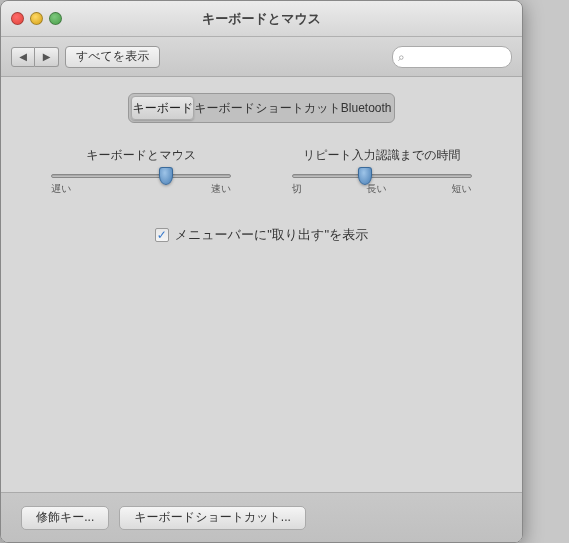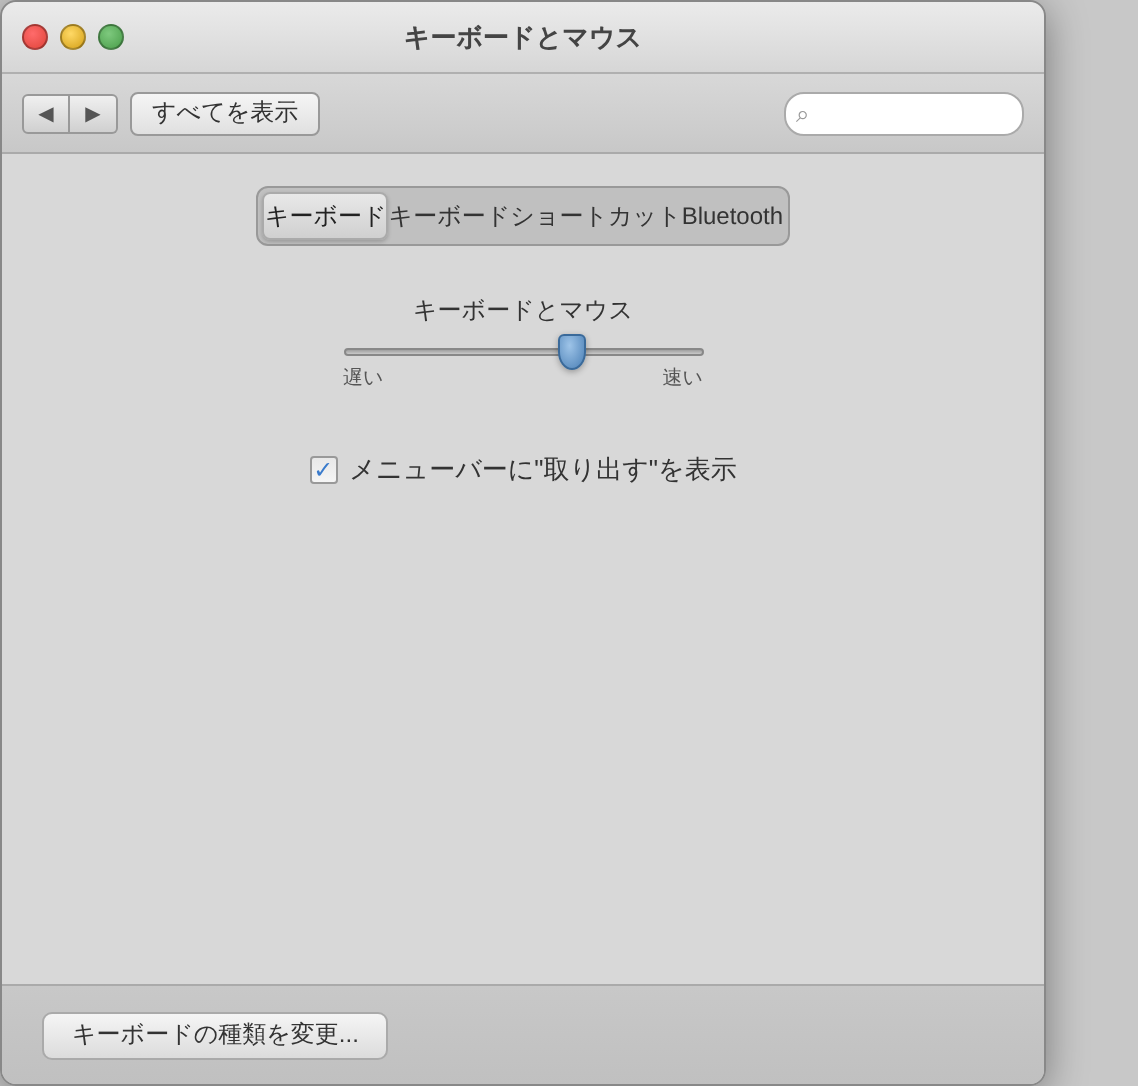--- a/index.html
+++ b/index.html
@@ -340,30 +340,40 @@
 
       <div class="slider-group">
         <div class="slider-label">キーボードとマウス</div>
         <input type="range" class="slider-native" min="0" max="100" value="65" style="">
         <div class="slider-labels">
           <span>遅い</span>
           <span>速い</span>
         </div>
       </div>
 
+      <div class="slider-group">
+        <div class="slider-label">リピート入力認識までの時間</div>
+        <input type="range" class="slider-native" min="0" max="100" value="40" style="">
+        <div class="slider-labels">
+          <span>切</span>
+          <span>長い</span>
+          <span>短い</span>
+        </div>
+      </div>
 
     </div>
 
     <div class="checkbox-row">
       <div class="checkbox-box">
         <span class="checkbox-check">✓</span>
       </div>
       <span class="checkbox-label">メニューバーに"取り出す"を表示</span>
     </div>
 
   </div>
 
   <div class="bottom-bar">
-    <button class="bottom-btn">キーボードの種類を変更...</button>
+    <button class="bottom-btn">修飾キー...</button>
+    <button class="bottom-btn">キーボードショートカット...</button>
     <div class="spacer"></div>
   </div>
 
 </div>
 
 </body></html>

